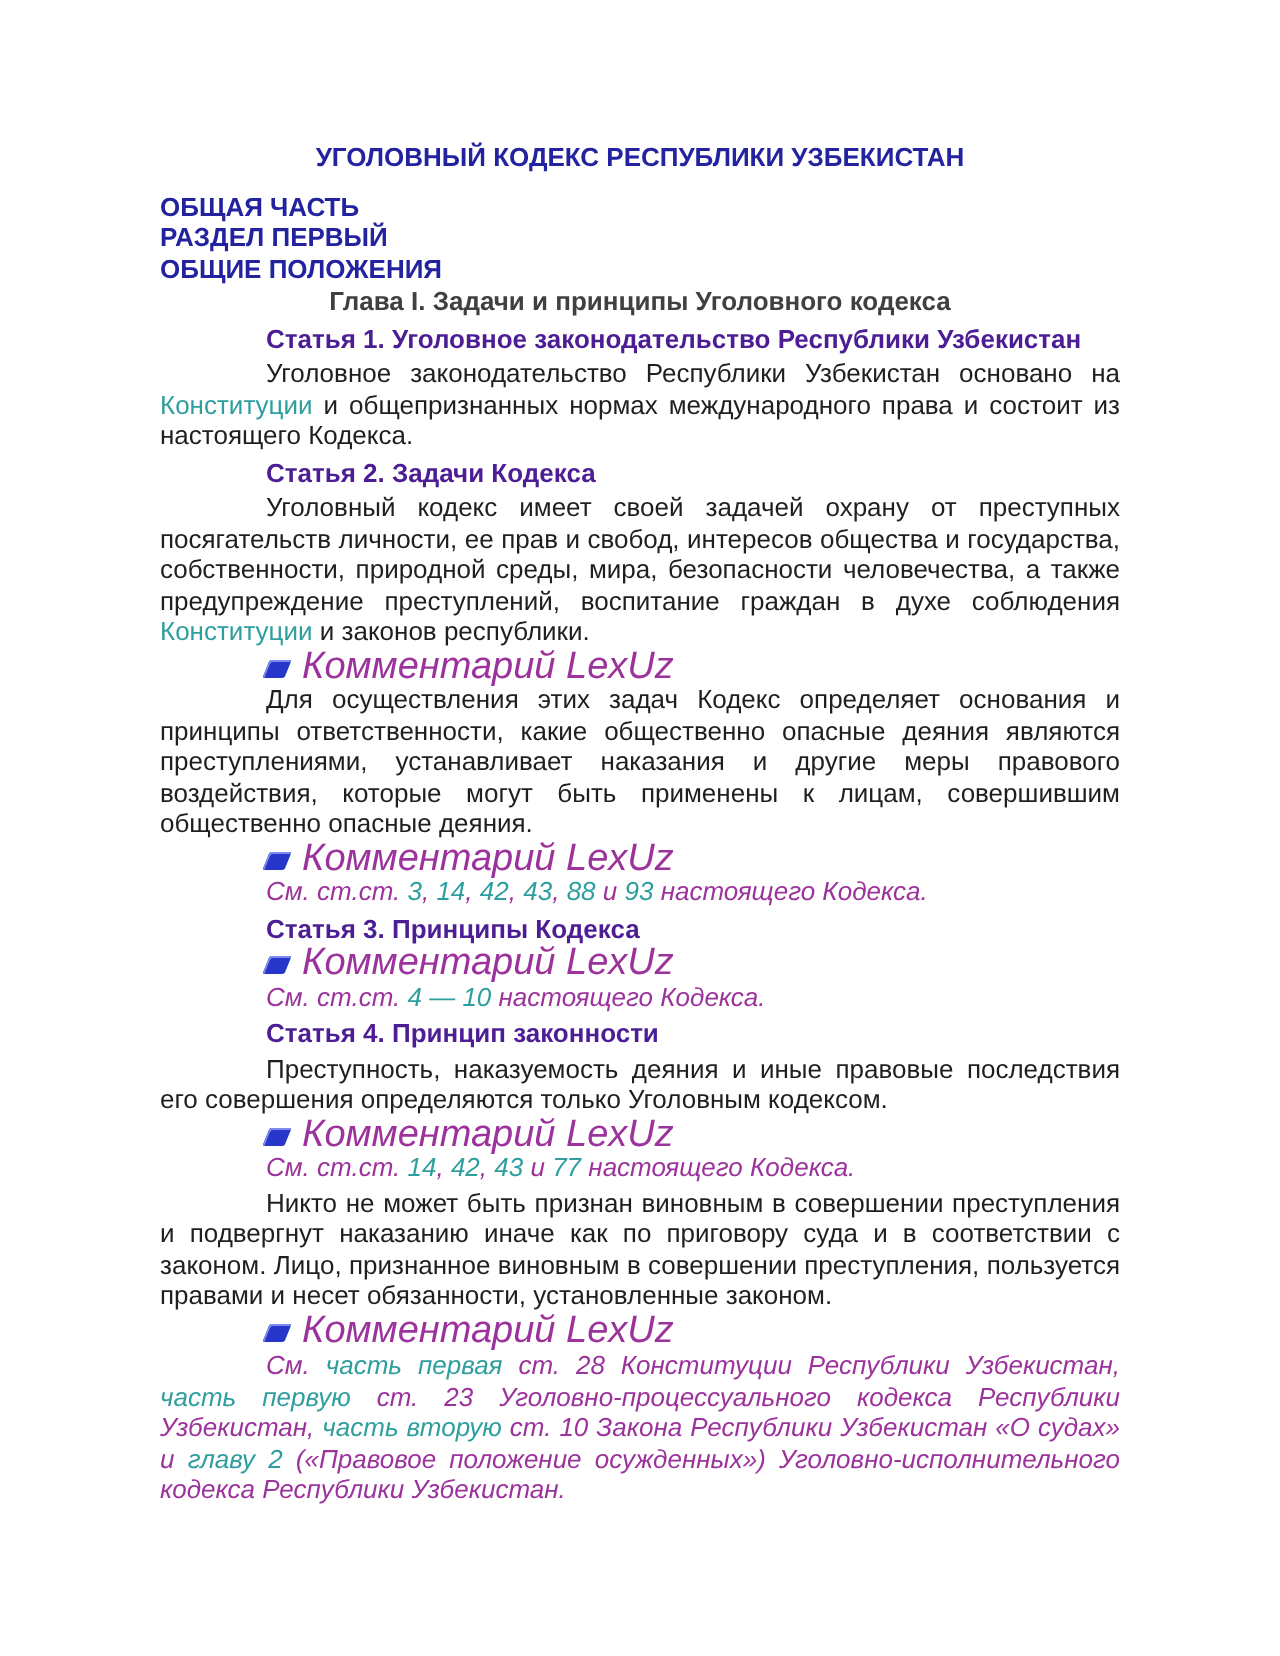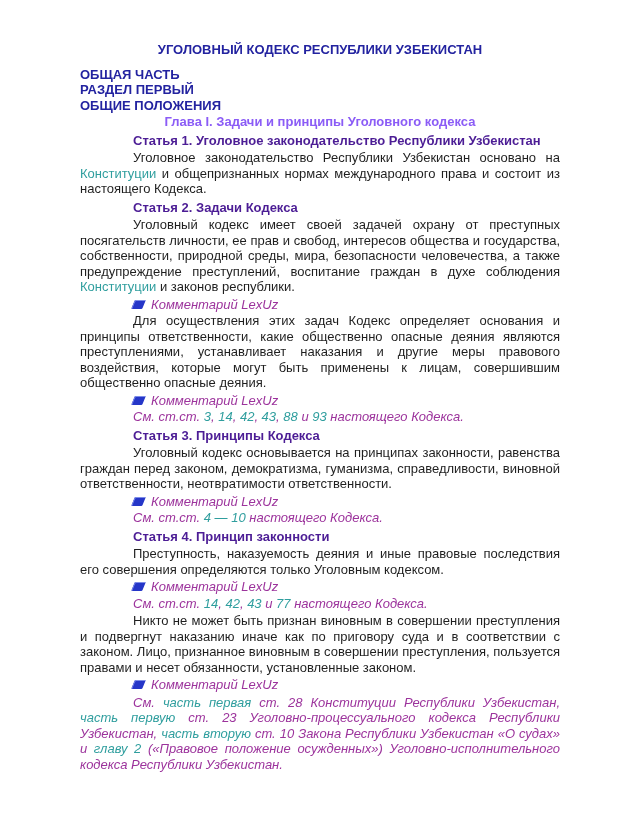--- a/index.html
+++ b/index.html
@@ -8,40 +8,40 @@
     height: 828px;
     background: #ffffff;
     font-family: "Liberation Sans", sans-serif;
     color: #1f1f1f;
     overflow: hidden;
   }
   .page {
     box-sizing: border-box;
     width: 640px;
     height: 828px;
-    padding: 42px 80px 20px 80px;
+    padding: 71px 80px 20px 80px;
   }
   .doc-title {
     color: #2323a0;
     font-weight: bold;
     font-size: 13px;
     text-align: center;
     margin: 0 0 9px 0;
     line-height: 15.5px;
   }
   .subtitle {
     color: #2323a0;
     font-weight: bold;
     font-size: 13px;
     text-align: left;
     margin: 0;
     line-height: 15.5px;
   }
   .chapter {
-    color: #8b5cf6;
+    color: #404040;
     font-weight: bold;
     font-size: 13px;
     text-align: center;
     margin: 1px 0 3px 0;
     line-height: 15.5px;
   }
   .article-heading {
     color: #4c1d95;
     font-weight: bold;
     font-size: 13px;
@@ -53,21 +53,21 @@
     font-size: 13px;
     color: #1f1f1f;
     text-align: justify;
     text-indent: 53px;
     margin: 1px 0;
     line-height: 15.5px;
   }
   .comment-line {
     margin: 2px 0 1px 0;
     padding-left: 53px;
-    font-size: 13px;
+    font-size: 19px;
     font-style: italic;
     color: #9c339c;
     line-height: 15.5px;
   }
   .comment-icon {
     display: inline-block;
     width: 11px;
     height: 9px;
     background: #2536c8;
     transform: skewX(-22deg);
@@ -109,21 +109,20 @@
   <div id="doc-blocks">
       <p class="article-heading">Статья 1. Уголовное законодательство Республики Узбекистан</p>
       <p class="para"><span>Уголовное законодательство Республики Узбекистан основано на </span><span class="link">Конституции</span><span> и общепризнанных нормах международного права и состоит из настоящего Кодекса.</span></p>
       <p class="article-heading">Статья 2. Задачи Кодекса</p>
       <p class="para"><span>Уголовный кодекс имеет своей задачей охрану от преступных посягательств личности, ее прав и свобод, интересов общества и государства, собственности, природной среды, мира, безопасности человечества, а также предупреждение преступлений, воспитание граждан в духе соблюдения </span><span class="link">Конституции</span><span> и законов республики.</span></p>
       <p class="comment-line"><span class="comment-icon"></span><span>Комментарий LexUz</span></p>
       <p class="para"><span>Для осуществления этих задач Кодекс определяет основания и принципы ответственности, какие общественно опасные деяния являются преступлениями, устанавливает наказания и другие меры правового воздействия, которые могут быть применены к лицам, совершившим общественно опасные деяния.</span></p>
       <p class="comment-line"><span class="comment-icon"></span><span>Комментарий LexUz</span></p>
       <p class="ref"><span>См. ст.ст. </span><span class="link">3</span><span>, </span><span class="link">14</span><span>, </span><span class="link">42</span><span>, </span><span class="link">43</span><span>, </span><span class="link">88</span><span> и </span><span class="link">93</span><span> настоящего Кодекса.</span></p>
       <p class="article-heading">Статья 3. Принципы Кодекса</p>
-      <p class="para"><span>Уголовный кодекс основывается на принципах законности, равенства граждан перед законом, демократизма, гуманизма, справедливости, виновной ответственности, неотвратимости ответственности.</span></p>
       <p class="comment-line"><span class="comment-icon"></span><span>Комментарий LexUz</span></p>
       <p class="ref"><span>См. ст.ст. </span><span class="link">4 — 10</span><span> настоящего Кодекса.</span></p>
       <p class="article-heading">Статья 4. Принцип законности</p>
       <p class="para"><span>Преступность, наказуемость деяния и иные правовые последствия его совершения определяются только Уголовным кодексом.</span></p>
       <p class="comment-line"><span class="comment-icon"></span><span>Комментарий LexUz</span></p>
       <p class="ref"><span>См. ст.ст. </span><span class="link">14</span><span>, </span><span class="link">42</span><span>, </span><span class="link">43</span><span> и </span><span class="link">77</span><span> настоящего Кодекса.</span></p>
       <p class="para"><span>Никто не может быть признан виновным в совершении преступления и подвергнут наказанию иначе как по приговору суда и в соответствии с законом. Лицо, признанное виновным в совершении преступления, пользуется правами и несет обязанности, установленные законом.</span></p>
       <p class="comment-line"><span class="comment-icon"></span><span>Комментарий LexUz</span></p>
       <p class="refpara"><span>См. </span><span class="link">часть первая</span><span> ст. 28 Конституции Республики Узбекистан, </span><span class="link">часть первую</span><span> ст. 23 Уголовно-процессуального кодекса Республики Узбекистан, </span><span class="link">часть вторую</span><span> ст. 10 Закона Республики Узбекистан «О судах» и </span><span class="link">главу 2</span><span> («Правовое положение осужденных») Уголовно-исполнительного кодекса Республики Узбекистан.</span></p>
     </div>

